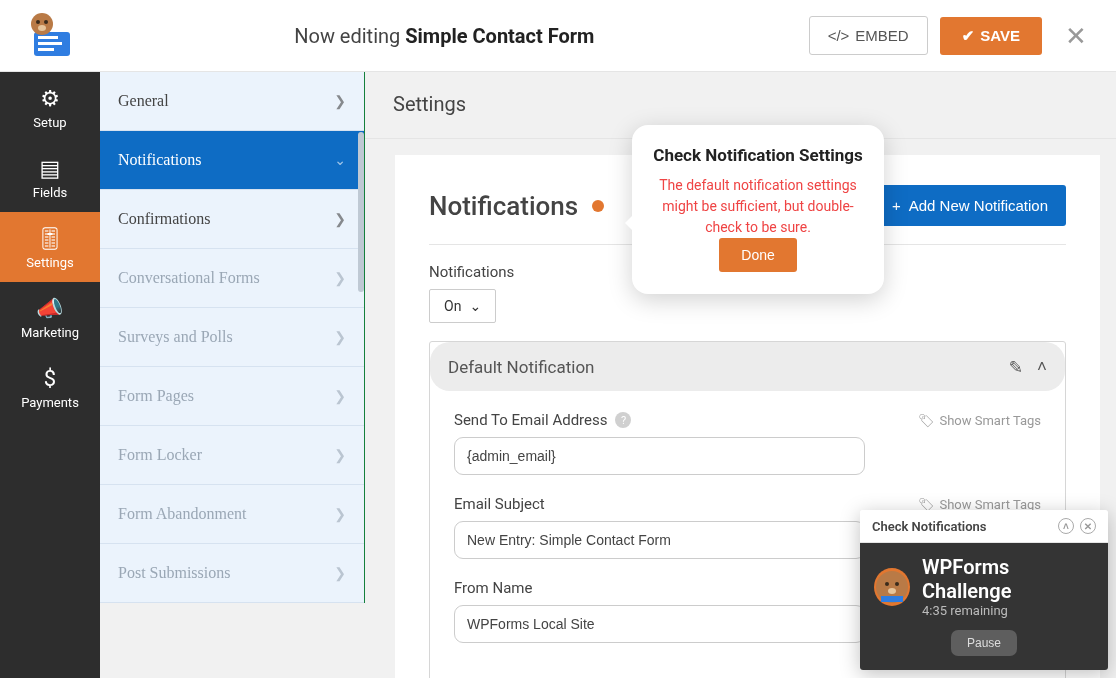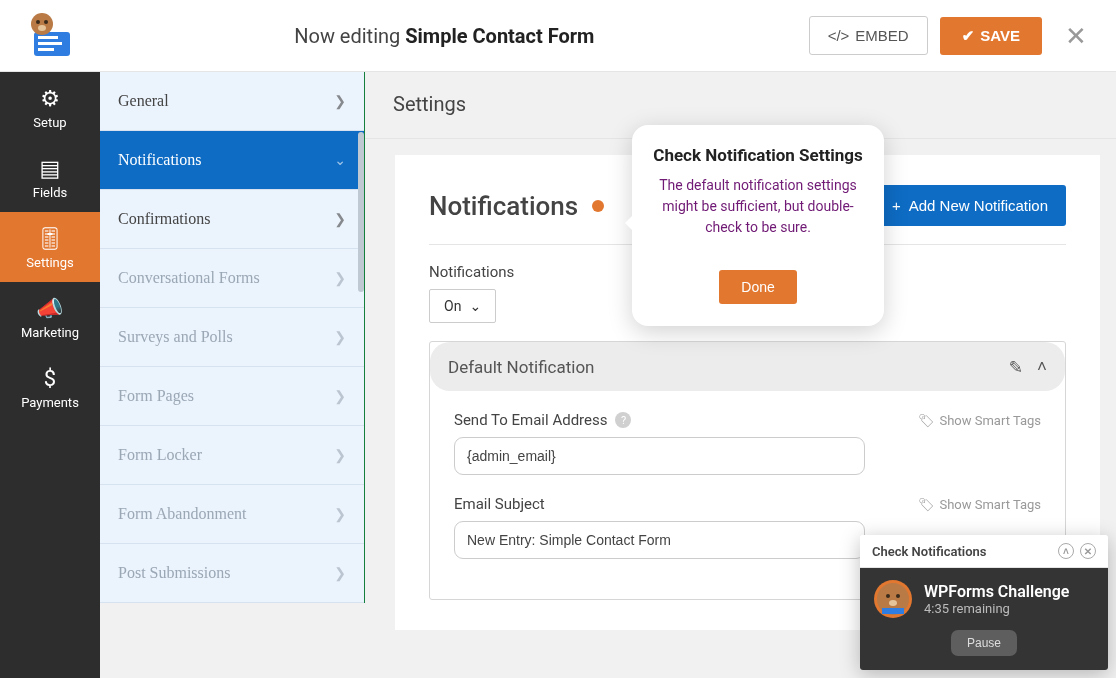--- a/index.html
+++ b/index.html
@@ -46,31 +46,31 @@
   .fieldrow { margin-bottom:20px; }
   .fieldrow-top { display:flex; align-items:center; justify-content:space-between; margin-bottom:8px; }
   .fieldrow-label { font-size:15px; color:#444; display:flex; align-items:center; gap:8px;text-align:center; }
   .help { width:16px; height:16px; border-radius:50%; background:#d0d0d0; color:#fff; font-size:11px; display:inline-flex; align-items:center; justify-content:center; }
   .smarttags { font-size:13px; color:#999; display:flex; align-items:center; gap:5px; }
   .text-input { width:100%; border:1px solid #ccc; border-radius:9px; padding:10px 12px; font-size:14px; color:#444; }
   .text-input.short { width:70%; }
 
   .popover { position:absolute; top:125px; left:632px; width:252px; background:#fff; border-radius:16px; box-shadow:0 6px 24px rgba(0,0,0,0.18); padding:20px 20px 22px; text-align:center; z-index:30; }
   .popover h3 { font-size:17px; margin-bottom:10px; color:#222; }
-  .popover p { font-size:14px; color:#701a75; line-height:1.5; margin-bottom:32px; }
+  .popover p { font-size:14px; color:#ef4444; line-height:1.5; margin-bottom:0; }
   .popover .done-btn { background:#e27730; color:#fff; border:none; padding:9px 22px; border-radius:3px; cursor:pointer; font-size:14px; }
   .popover .arrow { position:absolute; left:-7px; top:90px; width:0; height:0; border-top:8px solid transparent; border-bottom:8px solid transparent; border-right:8px solid #fff; }
 
   .challenge { position:absolute; right:8px; bottom:8px; width:248px; box-shadow:0 4px 20px rgba(0,0,0,0.25); border-radius:3px; overflow:hidden; z-index:40; }
   .challenge-top { background:#fff; padding:8px 12px; font-size:13px; color:#444; display:flex; align-items:center; border-bottom:1px solid #e5e5e5; font-weight:600; }
   .circ { width:16px; height:16px; border-radius:50%; border:1px solid #aaa; margin-left:auto; color:#999; font-size:10px; display:inline-flex; align-items:center; justify-content:center; cursor:pointer; }
   .circ + .circ { margin-left:6px; }
   .challenge-mid { background:#343434; color:#fff; padding:12px 14px; display:flex; align-items:center; gap:12px; }
   .challenge-mid .av { width:38px; height:38px; border-radius:50%; background:#e27730; display:flex; align-items:center; justify-content:center; font-size:18px; }
-  .challenge-mid .txt .t1 { font-size:16px; font-weight:600; }
+  .challenge-mid .txt .t1 { font-size:20px; font-weight:600; }
   .challenge-mid .txt .t2 { font-size:13px; color:#bbb; }
   .challenge-bot { background:#343434; text-align:center; padding:0 0 14px; }
   .pause-btn { background:#5e5e5e; color:#ddd; border:none; padding:6px 16px; font-size:12px; border-radius:7px; cursor:pointer; }
 </style>
 </head>
 <body>
 
 <div class="topbar">
   <div class="logo">
     <svg width="56" height="56" viewBox="0 0 56 56">
@@ -217,20 +217,32 @@
               <div class="fieldrow-label">
                 <span>Email Subject</span>
               </div>
               <div class="smarttags">
                 <span>🏷</span>
                 <span>Show Smart Tags</span>
               </div>
             </div>
             <input class="text-input short" value="New Entry: Simple Contact Form" style="">
           </div>
+          <div class="fieldrow">
+            <div class="fieldrow-top">
+              <div class="fieldrow-label">
+                <span>From Name</span>
+              </div>
+              <div class="smarttags">
+                <span>🏷</span>
+                <span>Show Smart Tags</span>
+              </div>
+            </div>
+            <input class="text-input short" value="WPForms Local Site" style="">
+          </div>
         </div>
       </div>
     </div>
   </div>
 </div>
 
 <div class="popover">
   <div class="arrow"></div>
   <h3>Check Notification Settings</h3>
   <p>The default notification settings might be sufficient, but double-check to be sure.</p>

